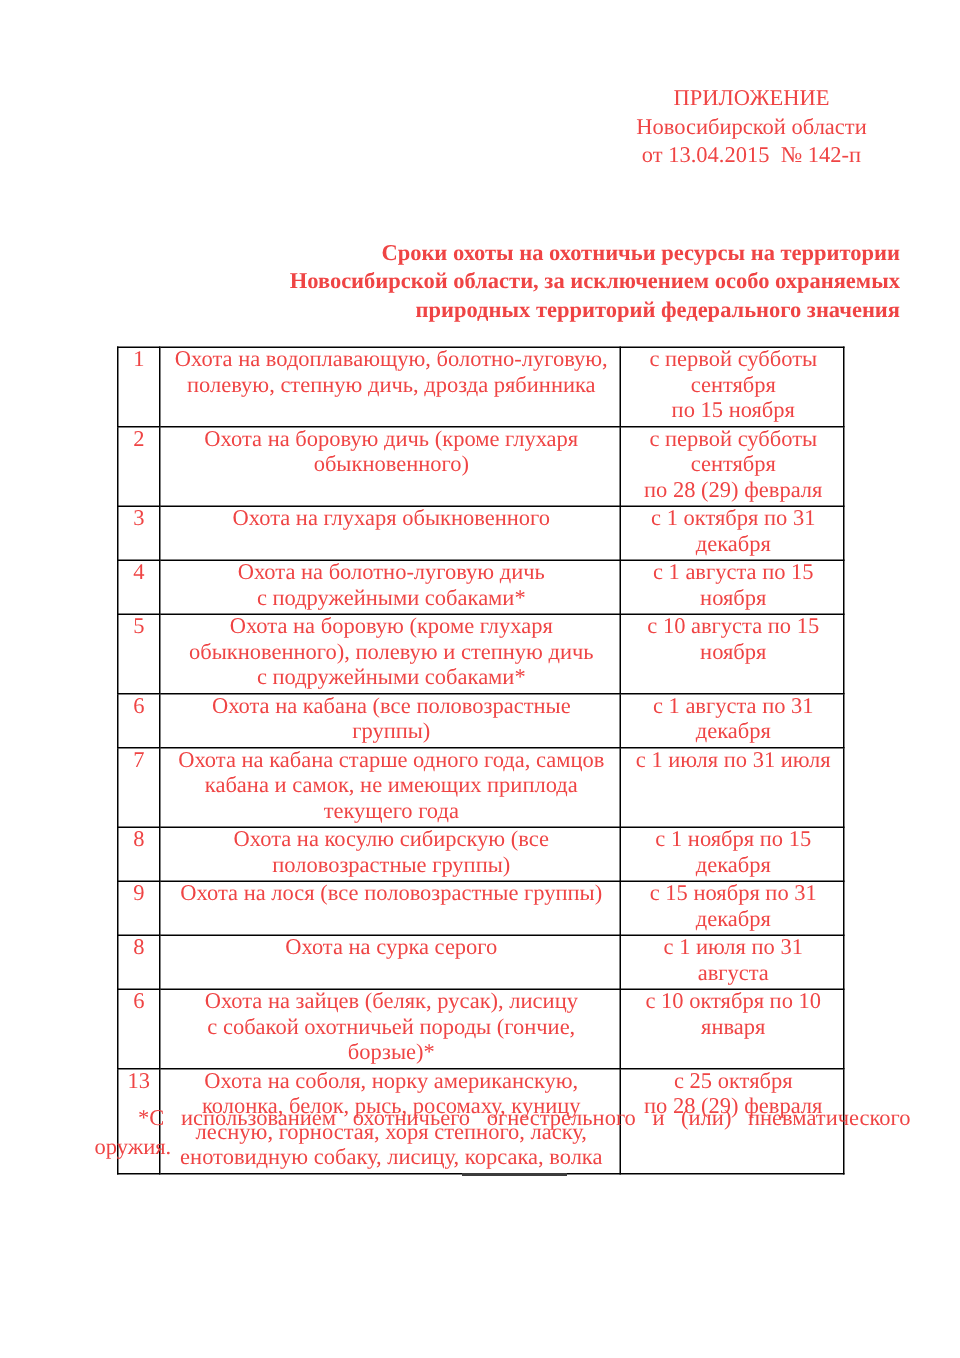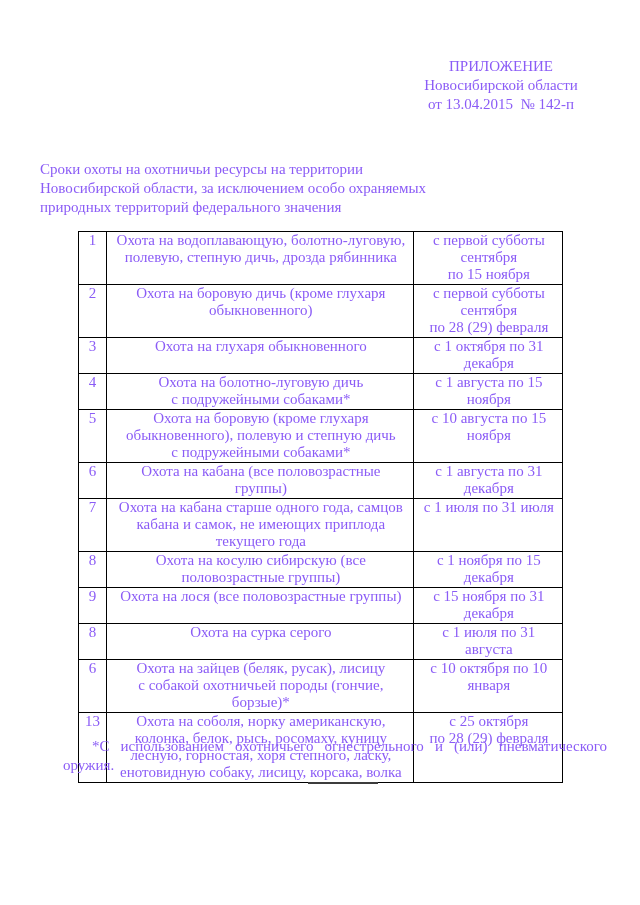--- a/index.html
+++ b/index.html
@@ -1,41 +1,41 @@
 <!DOCTYPE html>
 <html><head>
   <meta charset="utf-8">
   <style>
     html, body { margin: 0; padding: 0; }
     .page {
       position: relative;
       width: 640px;
       height: 905px;
       background: #ffffff;
-      color: #8b5cf6;
+      color: #ef4444;
       font-family: "Liberation Serif", serif;
       font-size: 15px;
       overflow: hidden;
     }
     .doc-header {
       position: absolute;
       top: 57px;
       left: 388px;
       width: 226px;
       text-align: center;
       line-height: 19px;
     }
     .doc-header div { white-space: pre-wrap; }
     .doc-title {
       position: absolute;
       top: 160px;
       left: 40px;
       right: 40px;
-      text-align: left;
-      font-weight: normal;
+      text-align: right;
+      font-weight: bold;
       line-height: 19px;
       white-space: pre-line;
     }
     table.periods {
       position: absolute;
       top: 231px;
       left: 78px;
       width: 485px;
       border-collapse: collapse;
       table-layout: fixed;

